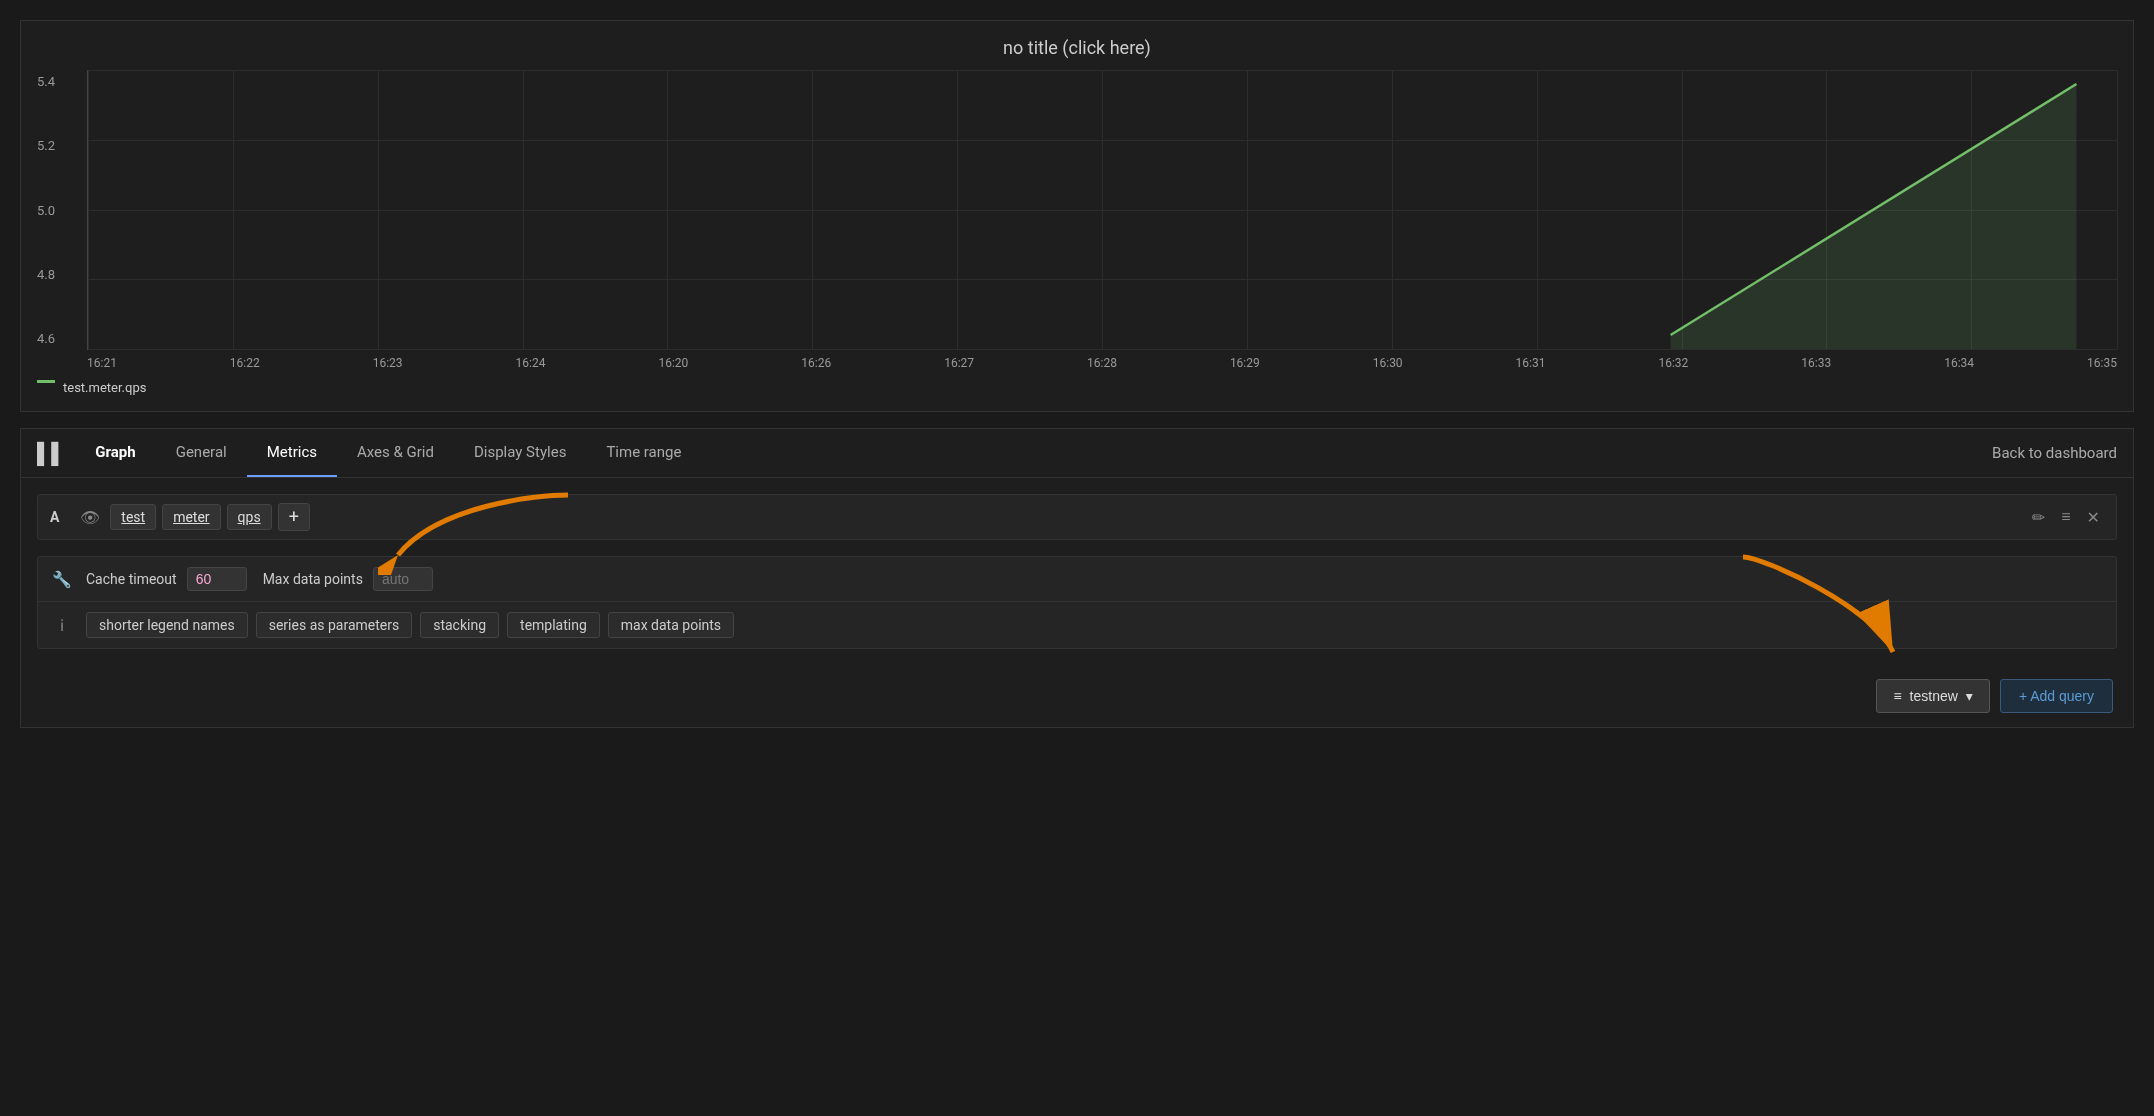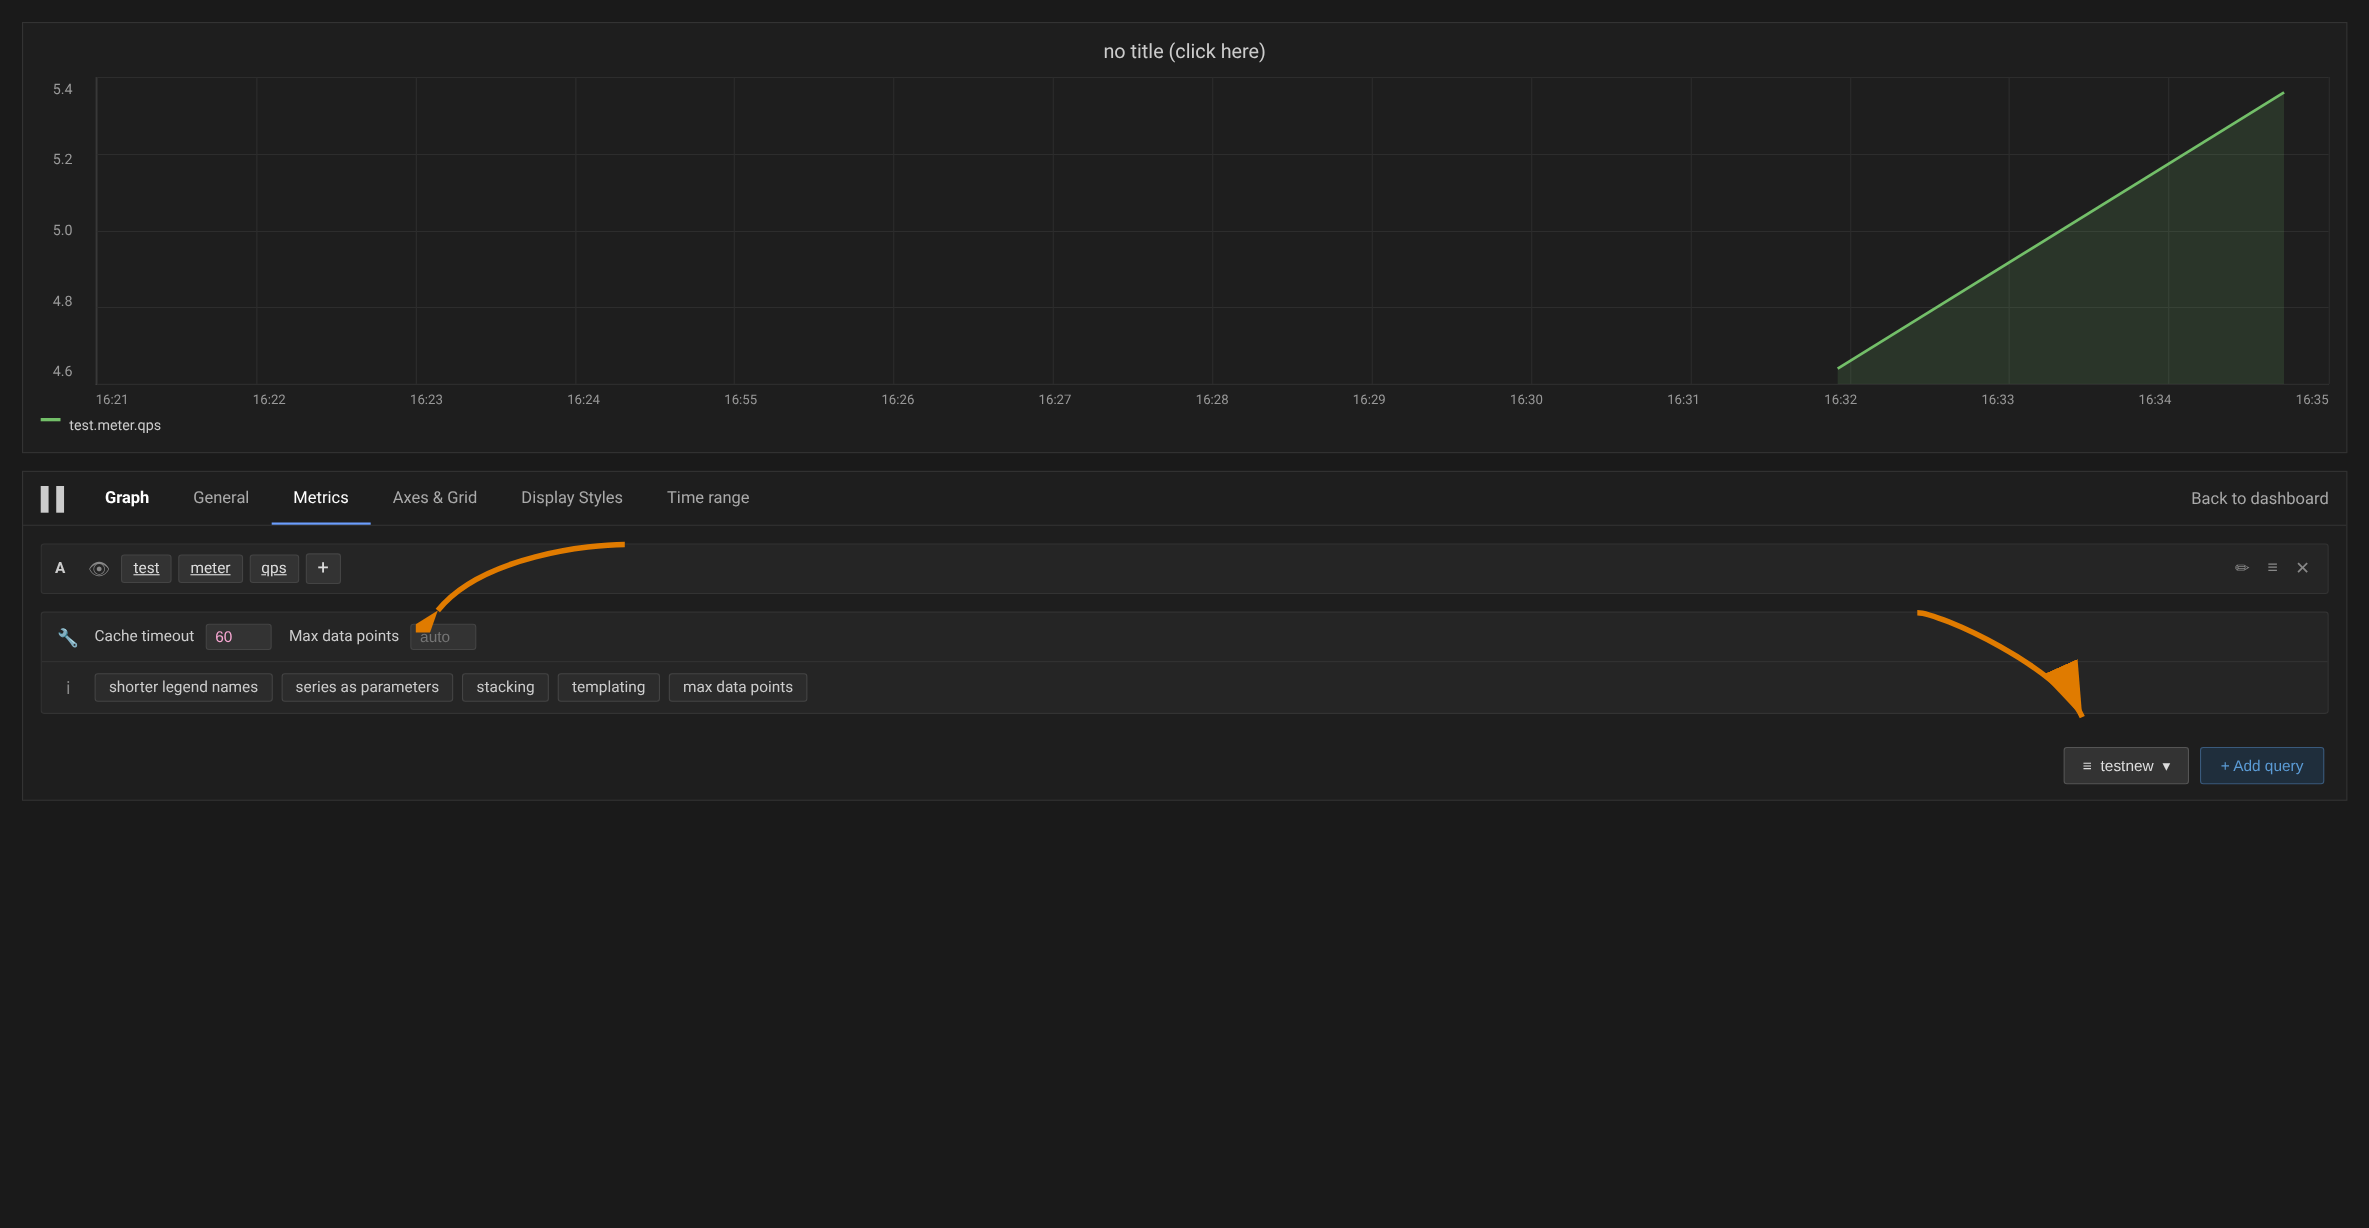--- a/index.html
+++ b/index.html
@@ -32,21 +32,21 @@
       display: flex;
     }
 
     .y-axis {
       display: flex;
       flex-direction: column;
       justify-content: space-between;
       padding-right: 10px;
       font-size: 13px;
       color: #999;
-      text-align: center;
+      text-align: left;
       width: 50px;
       padding-top: 4px;
       padding-bottom: 4px;
     }
 
     .chart-content {
       flex: 1;
       position: relative;
       border-left: 1px solid #444;
       border-bottom: 1px solid #444;
@@ -347,21 +347,21 @@
 
         <polyline points="1560,266 1960,14" fill="none" stroke="#73bf69" stroke-width="2.5"></polyline>
       </svg>
     </div>
   </div>
   <div class="x-axis">
     <span>16:21</span>
     <span>16:22</span>
     <span>16:23</span>
     <span>16:24</span>
-    <span>16:55</span>
+    <span>16:20</span>
     <span>16:26</span>
     <span>16:27</span>
     <span>16:28</span>
     <span>16:29</span>
     <span>16:30</span>
     <span>16:31</span>
     <span>16:32</span>
     <span>16:33</span>
     <span>16:34</span>
     <span>16:35</span>

